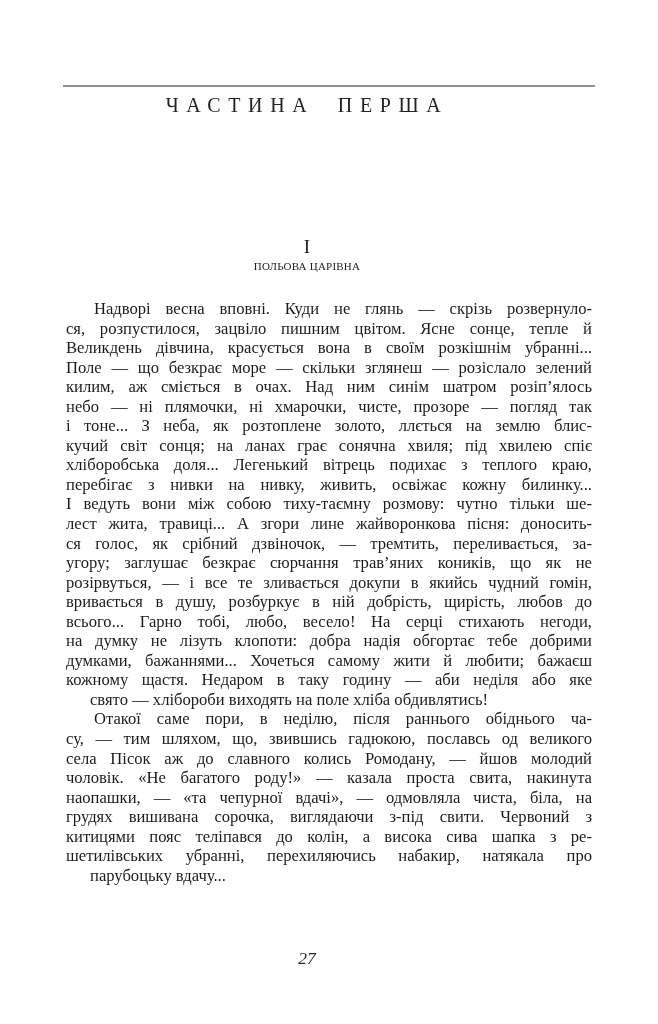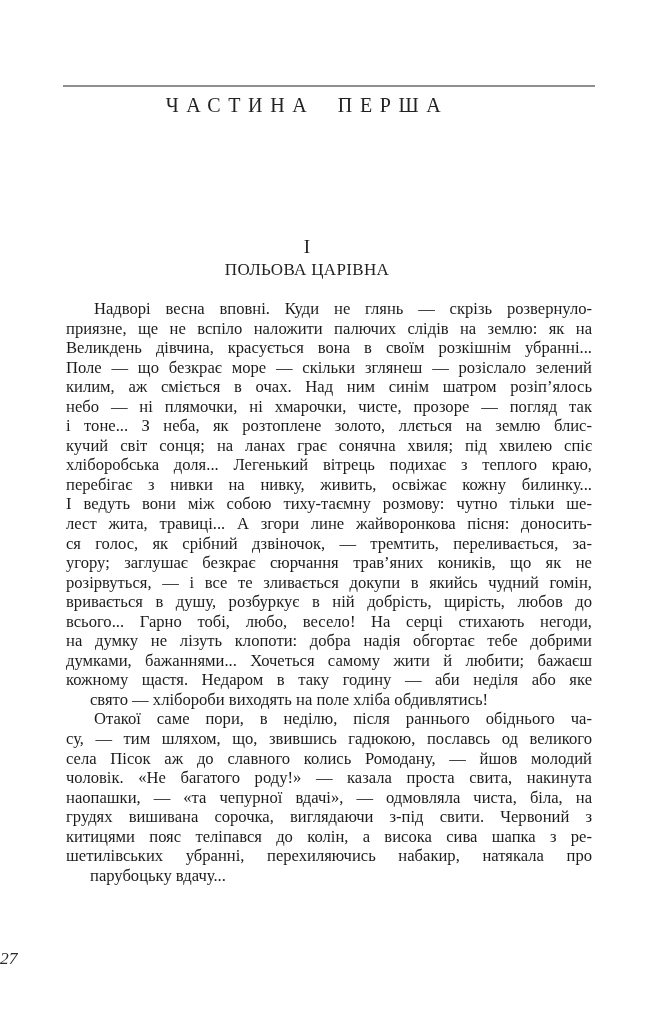--- a/index.html
+++ b/index.html
@@ -44,21 +44,21 @@
     text-align: center;
     font-size: 19px;
     color: #222222;
   }
   .chapter-title {
     position: absolute;
     top: 260px;
     left: 0;
     width: 100%;
     text-align: center;
-    font-size: 17px;
+    font-size: 11px;
     letter-spacing: 0.02em;
     color: #222222;
   }
   .body-text {
     position: absolute;
     top: 299px;
     left: 66px;
     width: 526px;
     font-size: 16.6px;
     line-height: 19.55px;
@@ -73,21 +73,21 @@
     margin-left: 24px;
   }
   .para .line:first-child {
     text-indent: 28px;
   }
   .page-number {
     position: absolute;
     top: 948px;
     left: 0;
     width: 100%;
-    text-align: left;
+    text-align: center;
     font-style: italic;
     font-size: 17.5px;
     color: #2a2a2a;
   }
 </style>
 </head>
 <body>
 
 <div class="page">
 
@@ -95,21 +95,21 @@
 
   <div class="part-title">ЧАСТИНА ПЕРША</div>
 
   <div class="chapter-number">I</div>
 
   <div class="chapter-title">ПОЛЬОВА ЦАРІВНА</div>
 
   <div class="body-text">
     <div class="para">
         <div class="line">Надворі весна вповні. Куди не глянь — скрізь розвернуло-</div>
-        <div class="line">приязне, ще не вспіло наложити палючих слідів на землю: як на</div>
+        <div class="line">ся, розпустилося, зацвіло пишним цвітом. Ясне сонце, тепле й</div>
         <div class="line">Великдень дівчина, красується вона в своїм розкішнім убранні...</div>
         <div class="line">Поле — що безкрає море — скільки зглянеш — розіслало зелений</div>
         <div class="line">килим, аж сміється в очах. Над ним синім шатром розіп’ялось</div>
         <div class="line">небо — ні плямочки, ні хмарочки, чисте, прозоре — погляд так</div>
         <div class="line">і тоне... З неба, як розтоплене золото, ллється на землю блис-</div>
         <div class="line">кучий світ сонця; на ланах грає сонячна хвиля; під хвилею спіє</div>
         <div class="line">хліборобська доля... Легенький вітрець подихає з теплого краю,</div>
         <div class="line">перебігає з нивки на нивку, живить, освіжає кожну билинку...</div>
         <div class="line">І ведуть вони між собою тиху-таємну розмову: чутно тільки ше-</div>
         <div class="line">лест жита, травиці... А згори лине жайворонкова пісня: доносить-</div>

